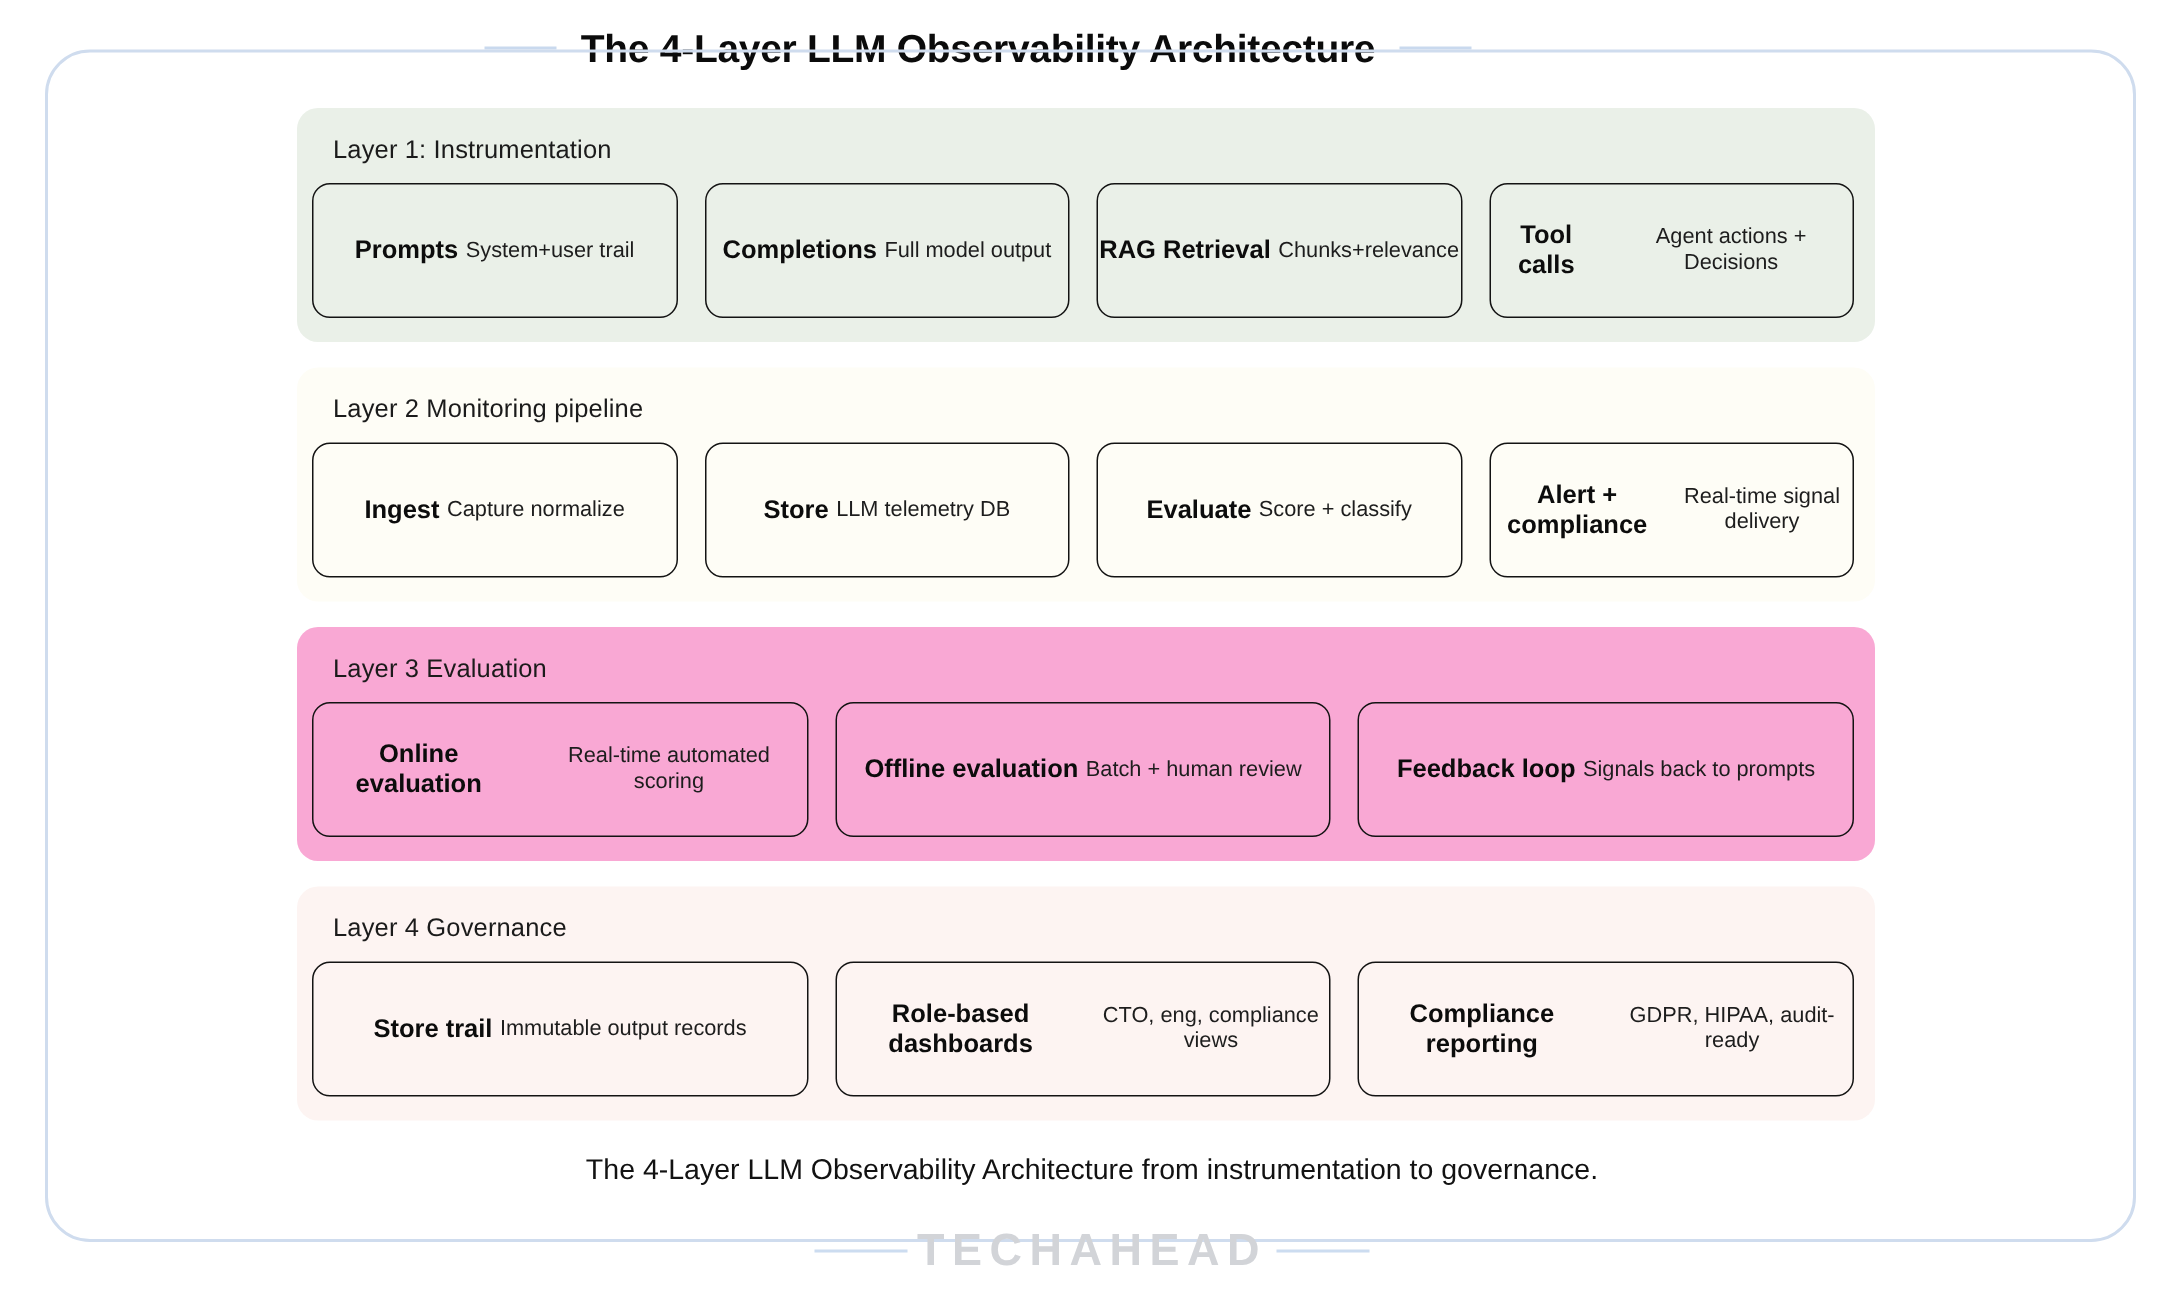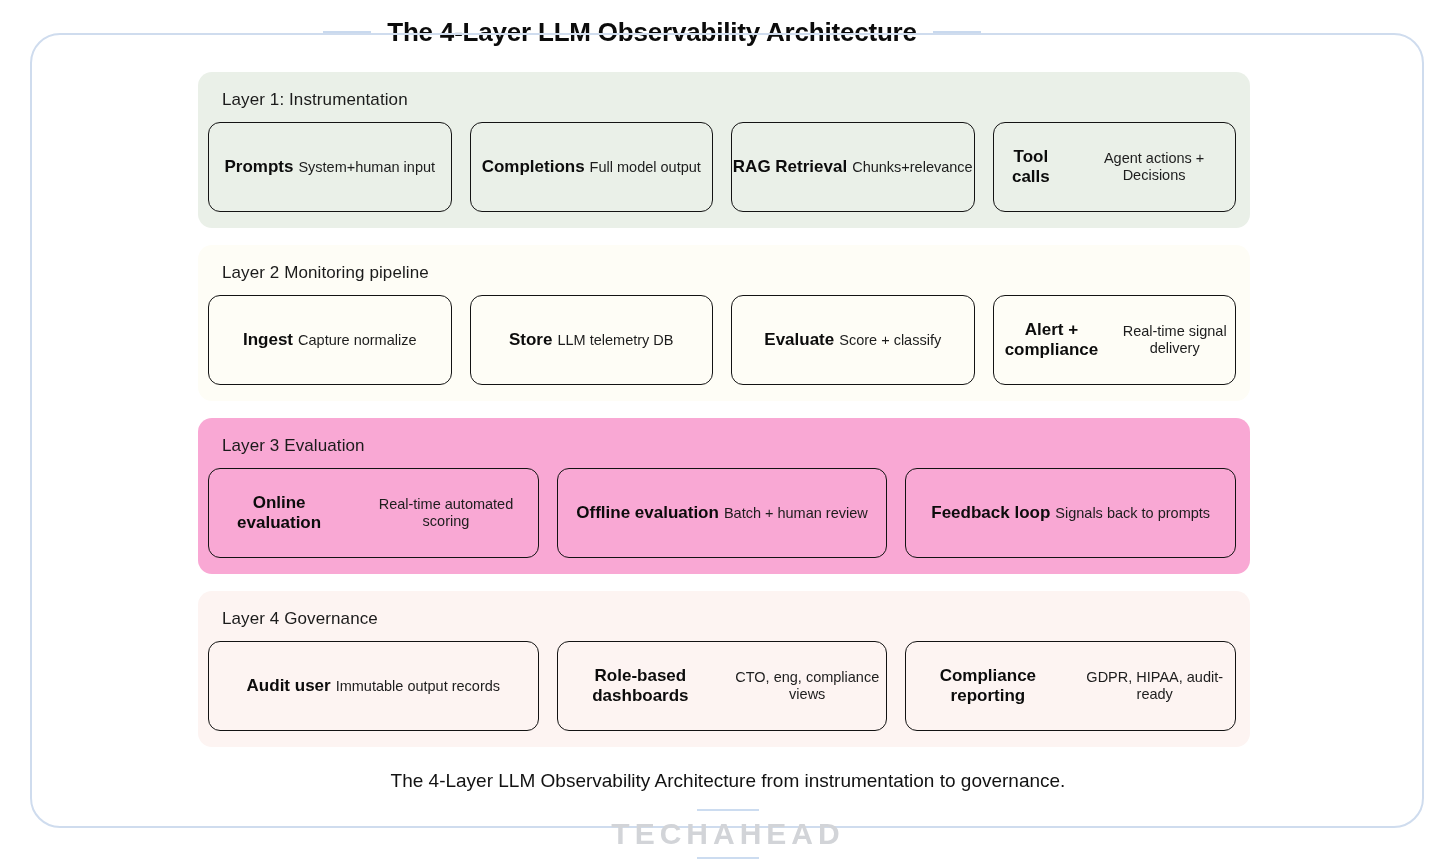--- a/index.html
+++ b/index.html
@@ -135,21 +135,20 @@
   .footer {
     position: absolute;
     left: 0;
     top: 812px;
     width: 1456px;
     height: 44px;
     display: flex;
     align-items: center;
     justify-content: center;
     gap: 6px;
-    flex-direction: column;
   }
   .footer-rule {
     height: 2px;
     width: 62px;
     background: #ccdcf0;
     flex: none;
   }
   .brand {
     font-size: 30px;
     font-weight: bold;
@@ -170,21 +169,21 @@
   </div>
 
   <div class="frame"></div>
 
   <div class="layers">
       <div class="layer-panel" data-tone="green">
         <div class="layer-title">Layer 1: Instrumentation</div>
         <div class="card-row">
           <div class="card">
             <div class="card-title">Prompts</div>
-            <div class="card-sub">System+human input</div>
+            <div class="card-sub">System+user trail</div>
           </div>
           <div class="card">
             <div class="card-title">Completions</div>
             <div class="card-sub">Full model output</div>
           </div>
           <div class="card">
             <div class="card-title">RAG Retrieval</div>
             <div class="card-sub">Chunks+relevance</div>
           </div>
           <div class="card">
@@ -228,21 +227,21 @@
           <div class="card">
             <div class="card-title">Feedback loop</div>
             <div class="card-sub">Signals back to prompts</div>
           </div>
         </div>
       </div>
       <div class="layer-panel" data-tone="pink">
         <div class="layer-title">Layer 4 Governance</div>
         <div class="card-row">
           <div class="card">
-            <div class="card-title">Audit user</div>
+            <div class="card-title">Store trail</div>
             <div class="card-sub">Immutable output records</div>
           </div>
           <div class="card">
             <div class="card-title">Role-based dashboards</div>
             <div class="card-sub">CTO, eng, compliance views</div>
           </div>
           <div class="card">
             <div class="card-title">Compliance reporting</div>
             <div class="card-sub">GDPR, HIPAA, audit-ready</div>
           </div>

